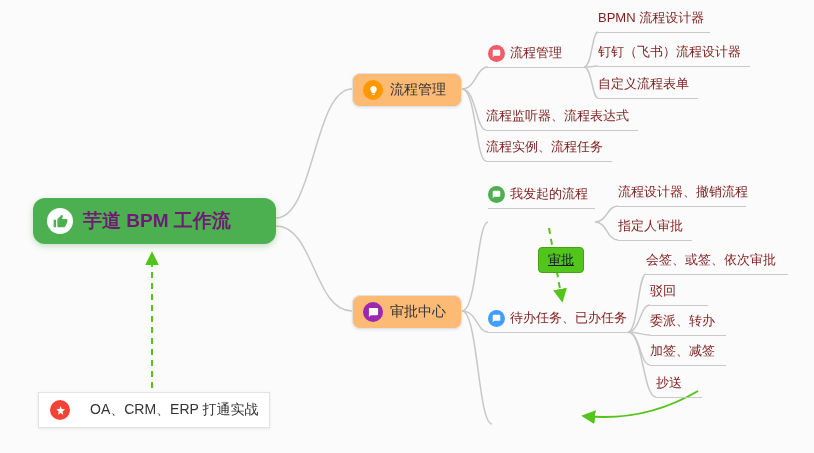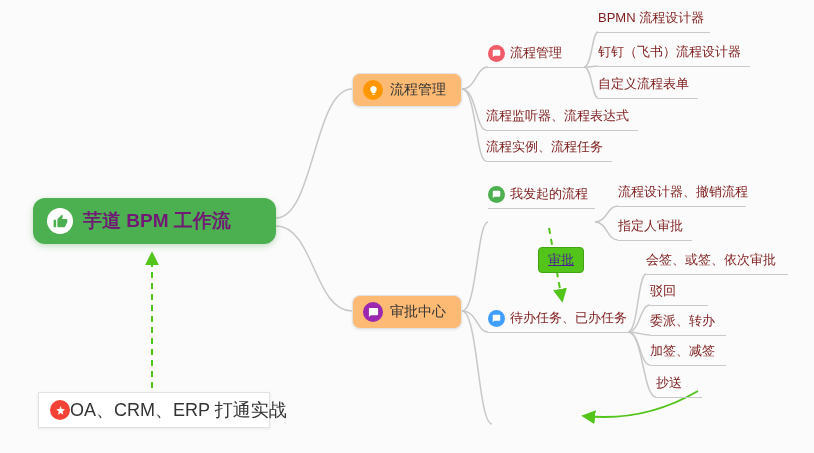--- a/index.html
+++ b/index.html
@@ -39,28 +39,28 @@
 
   .c-orange { background:#ff9800; }
   .c-purple { background:#9c27b0; }
   .c-red    { background:#f25b68; }
   .c-green  { background:#4caf50; }
   .c-blue   { background:#409eff; }
   .c-star   { background:#f44336; }
 
   .edge-badge {
     position:absolute; left:538px; top:247px;
-    background:#52c41a; border:1px solid #43a312; color:#4c1d95;
+    background:#52c41a; border:1px solid #43a312; color:#0f172a;
     font-size:13px; padding:3px 9px; border-radius:4px;text-decoration:underline;
   }
 
   .frame-box {
     left:38px; top:392px; width:232px; height:36px;
     background:#fff; border:1px solid #e2e2e2; border-radius:0;
-    padding:0 11px; gap:0; font-size:18px; color:#333;
+    padding:0 11px; gap:20px; font-size:14px; color:#333;
     box-shadow:0 1px 3px rgba(0,0,0,.08);
   }
 </style>
 </head>
 <body>
 
 <svg width="0" height="0" style="position:absolute" aria-hidden="true">
   <defs>
     <symbol id="ic-thumb" viewBox="0 0 24 24">
         <path d="M1 21h4V9H1v12zm22-11c0-1.1-.9-2-2-2h-6.31l.95-4.57.03-.32c0-.41-.17-.79-.44-1.06L14.17 1 7.59 7.59C7.22 7.95 7 8.45 7 9v10c0 1.1.9 2 2 2h9c.83 0 1.54-.5 1.84-1.22l3.02-7.05c.09-.23.14-.47.14-.73v-2z"></path>

